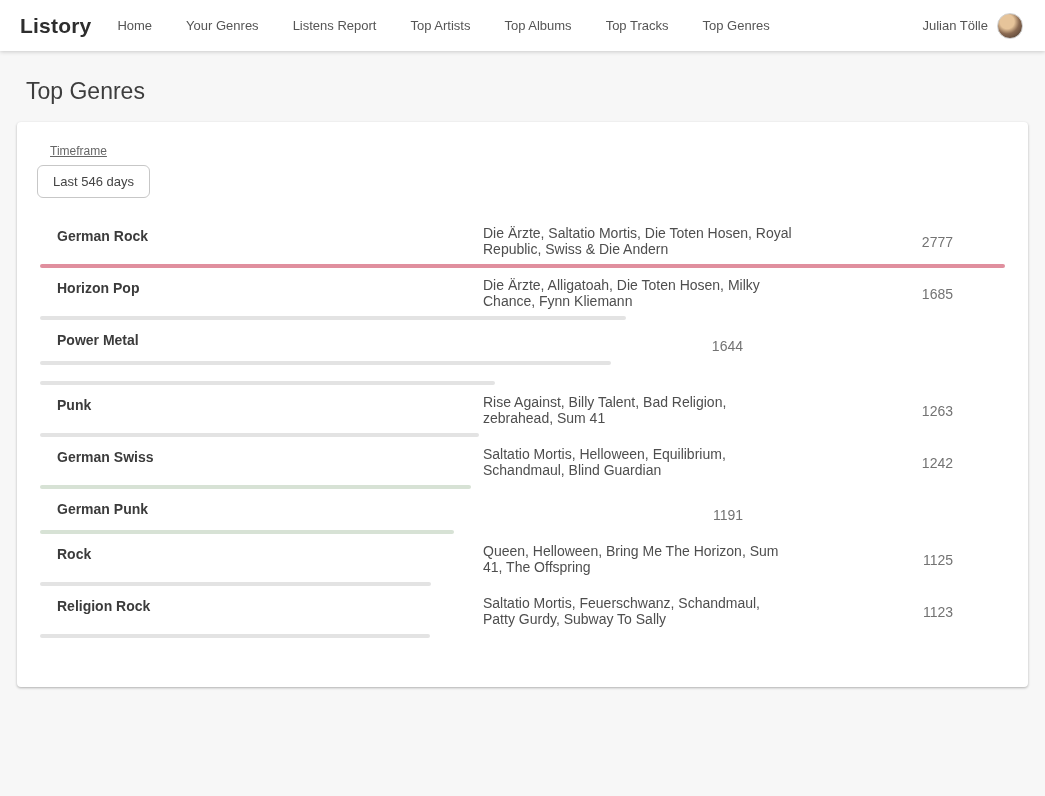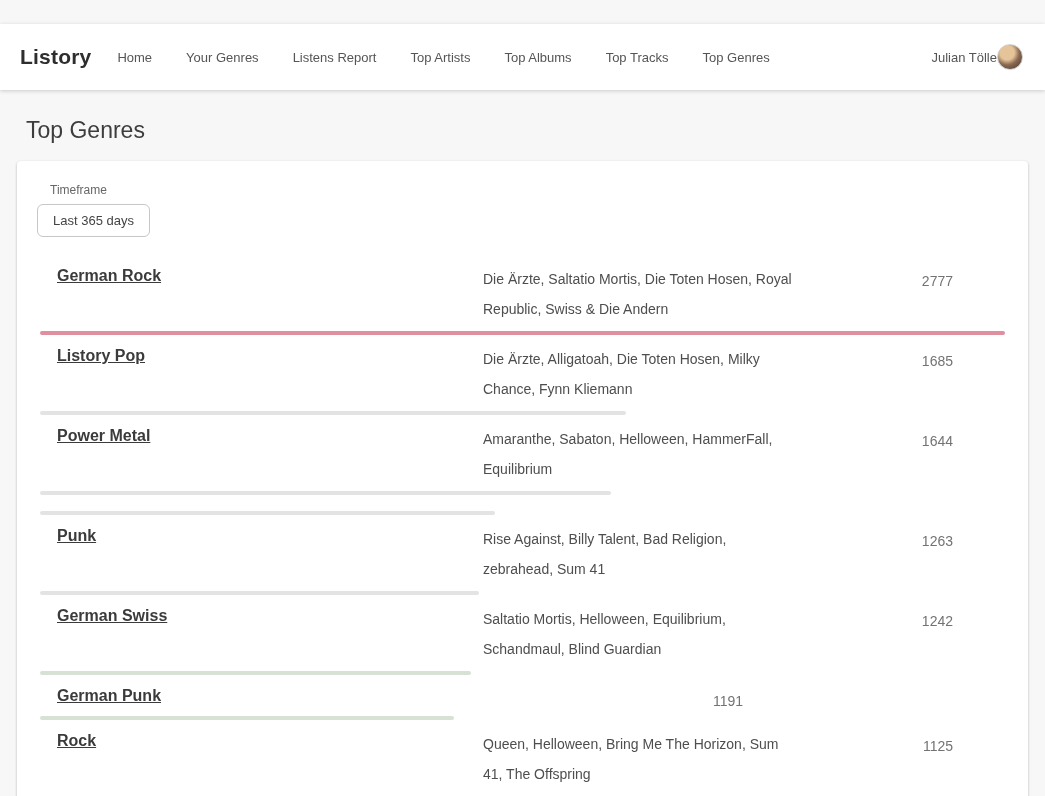--- a/index.html
+++ b/index.html
@@ -7,71 +7,71 @@
   body {
     width: 1045px; height: 796px; overflow: hidden;
     background: #f7f7f7;
     font-family: "Liberation Sans", sans-serif;
     color: #3c3c3c;
   }
 
   
   .topnav {
     display: flex; align-items: center;
-    height: 66px; background: #fff;
+    height: 51px; background: #fff;
     box-shadow: 0 1px 4px rgba(0,0,0,.18);
     padding: 0 22px 0 20px;
-    position: relative; z-index: 2; margin-top: 24px;
+    position: relative; z-index: 2;
   }
   .brand {
     font-size: 21px; font-weight: 700; color: #2e2e2e;
     margin-right: 26px; cursor: pointer; letter-spacing: .2px;
   }
   .nav-links { display: flex; gap: 34px; flex: 1; align-items: center; }
   .nav-link { font-size: 13px; color: #555; cursor: pointer; white-space: nowrap; }
-  .user { display: flex; align-items: center; gap: 0; }
+  .user { display: flex; align-items: center; gap: 9px; }
   .user-name { font-size: 13px; color: #555; }
   .avatar {
     width: 26px; height: 26px; border-radius: 50%; cursor: pointer;
     background: radial-gradient(circle at 38% 32%, #e6c49a 0 32%, #8a6a52 55%, #41322a 100%);
     border: 1px solid #d0d0d0;
   }
 
   
   .page-title {
     font-size: 23px; font-weight: 500; color: #3d3d3d;
     margin: 27px 0 17px 26px;
   }
   .card {
     background: #fff; margin: 0 17px;
     border-radius: 4px;
     box-shadow: 0 1px 3px rgba(0,0,0,.2), 0 1px 2px rgba(0,0,0,.1);
     padding: 18px 23px 40px 23px;
   }
 
-  .tf-label { font-size: 12px; color: #666; margin: 4px 0 7px 10px; }
+  .tf-label { font-size: 12px; color: #666; margin: 4px 0 7px 10px; text-decoration: underline; }
   .tf-button {
     display: inline-flex; align-items: center;
     border: 1px solid #c7c7c7; border-radius: 6px;
     background: #fff; color: #444;
     font-family: "Liberation Sans", sans-serif;
     font-size: 13px; padding: 8px 15px; cursor: pointer;
     margin-left: -3px;
   }
 
   .genre-table { margin-top: 18px; }
   .genre-row { padding-top: 9px; }
   .row-grid {
     display: grid;
     grid-template-columns: 426px 312px 1fr;
     padding-left: 17px;
     align-items: start;
   }
-  .genre-name { font-size: 16px; font-weight: 700; color: #3b3b3b; padding-top: 3px; text-decoration: underline; }
-  .genre-artists { font-size: 14px; color: #4e4e4e; line-height: 30px; }
+  .genre-name { font-size: 14px; font-weight: 700; color: #3b3b3b; padding-top: 3px; }
+  .genre-artists { font-size: 14px; color: #4e4e4e; line-height: 16px; }
   .genre-count { font-size: 14px; color: #737373; text-align: right; padding-right: 52px; padding-top: 9px; }
   .bar-track { height: 4px; margin-top: 7px; }
   .bar { height: 100%; border-radius: 2px; }
 </style>
 </head>
 <body>
 
 <header class="topnav">
   <div class="brand">Listory</div>
   <nav class="nav-links" id="nav-links">
@@ -87,47 +87,46 @@
     <span class="user-name">Julian Tölle</span>
     <span class="avatar"></span>
   </div>
 </header>
 
 <main>
   <h1 class="page-title">Top Genres</h1>
 
   <section class="card">
     <div class="tf-label">Timeframe</div>
-    <button class="tf-button">Last 365 days</button>
+    <button class="tf-button">Last 546 days</button>
 
     <div class="genre-table" id="genre-table">
         <div class="genre-row">
     <div class="row-grid">
       <div class="genre-name">German Rock</div>
       <div class="genre-artists">Die Ärzte, Saltatio Mortis, Die Toten Hosen, Royal Republic, Swiss &amp; Die Andern</div>
       <div class="genre-count">2777</div>
     </div>
     <div class="bar-track">
       <div class="bar" style="width: 100%; background: rgb(224, 143, 158);"></div>
     </div>
   </div>
         <div class="genre-row">
     <div class="row-grid">
-      <div class="genre-name">Listory Pop</div>
+      <div class="genre-name">Horizon Pop</div>
       <div class="genre-artists">Die Ärzte, Alligatoah, Die Toten Hosen, Milky Chance, Fynn Kliemann</div>
       <div class="genre-count">1685</div>
     </div>
     <div class="bar-track">
       <div class="bar" style="width: 60.7%; background: rgb(227, 227, 227);"></div>
     </div>
   </div>
         <div class="genre-row">
     <div class="row-grid">
       <div class="genre-name">Power Metal</div>
-      <div class="genre-artists">Amaranthe, Sabaton, Helloween, HammerFall, Equilibrium</div>
       <div class="genre-count">1644</div>
     </div>
     <div class="bar-track">
       <div class="bar" style="width: 59.2%; background: rgb(227, 227, 227);"></div>
     </div>
   </div>
         <div class="genre-row">
     <div class="bar-track">
       <div class="bar" style="width: 47.1%; background: rgb(227, 227, 227);"></div>
     </div>
@@ -167,20 +166,21 @@
       <div class="genre-artists">Queen, Helloween, Bring Me The Horizon, Sum 41, The Offspring</div>
       <div class="genre-count">1125</div>
     </div>
     <div class="bar-track">
       <div class="bar" style="width: 40.5%; background: rgb(227, 227, 227);"></div>
     </div>
   </div>
         <div class="genre-row">
     <div class="row-grid">
       <div class="genre-name">Religion Rock</div>
+      <div class="genre-artists">Saltatio Mortis, Feuerschwanz, Schandmaul, Patty Gurdy, Subway To Sally</div>
       <div class="genre-count">1123</div>
     </div>
     <div class="bar-track">
       <div class="bar" style="width: 40.4%; background: rgb(227, 227, 227);"></div>
     </div>
   </div>
         <div class="genre-row">
     
     
   </div>

